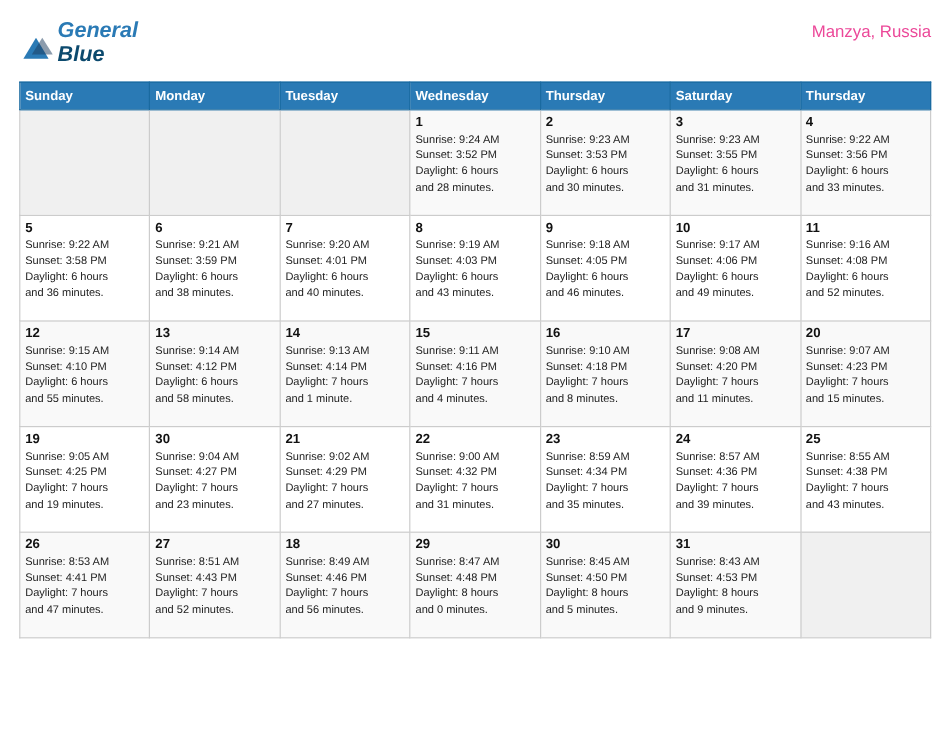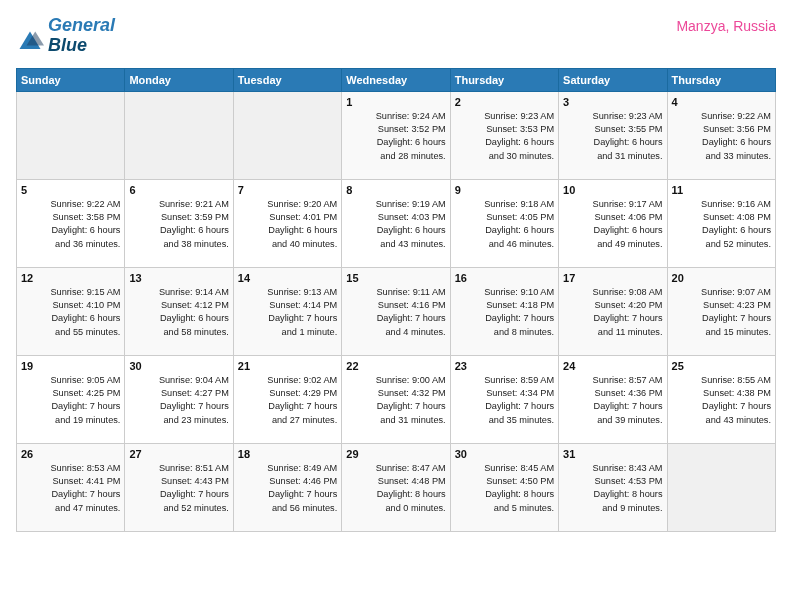--- a/index.html
+++ b/index.html
@@ -82,21 +82,20 @@
     .day-num {
       font-weight: bold;
       font-size: 11px;
       color: #111;
       margin-bottom: 2px;
     }
     .day-info {
       font-size: 9.2px;
       color: #222;
       line-height: 1.45;
-      text-align: right;
     }
     .empty {
       background: #f0f0f0 !important;
     }
   </style>
 </head>
 <body>
 
 <div class="page">
   <div class="header">

